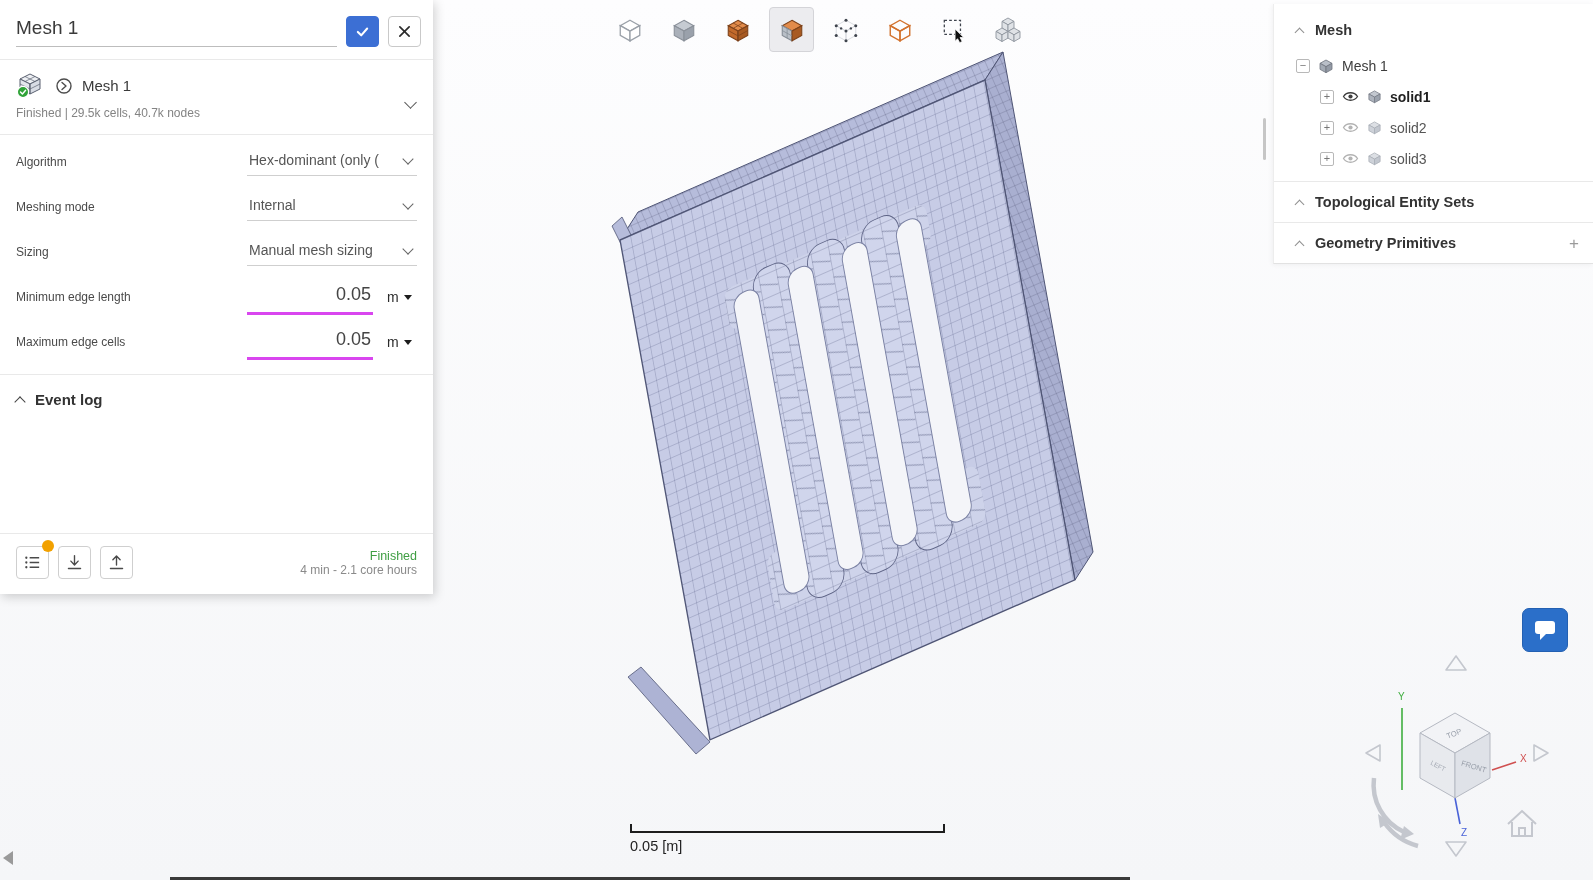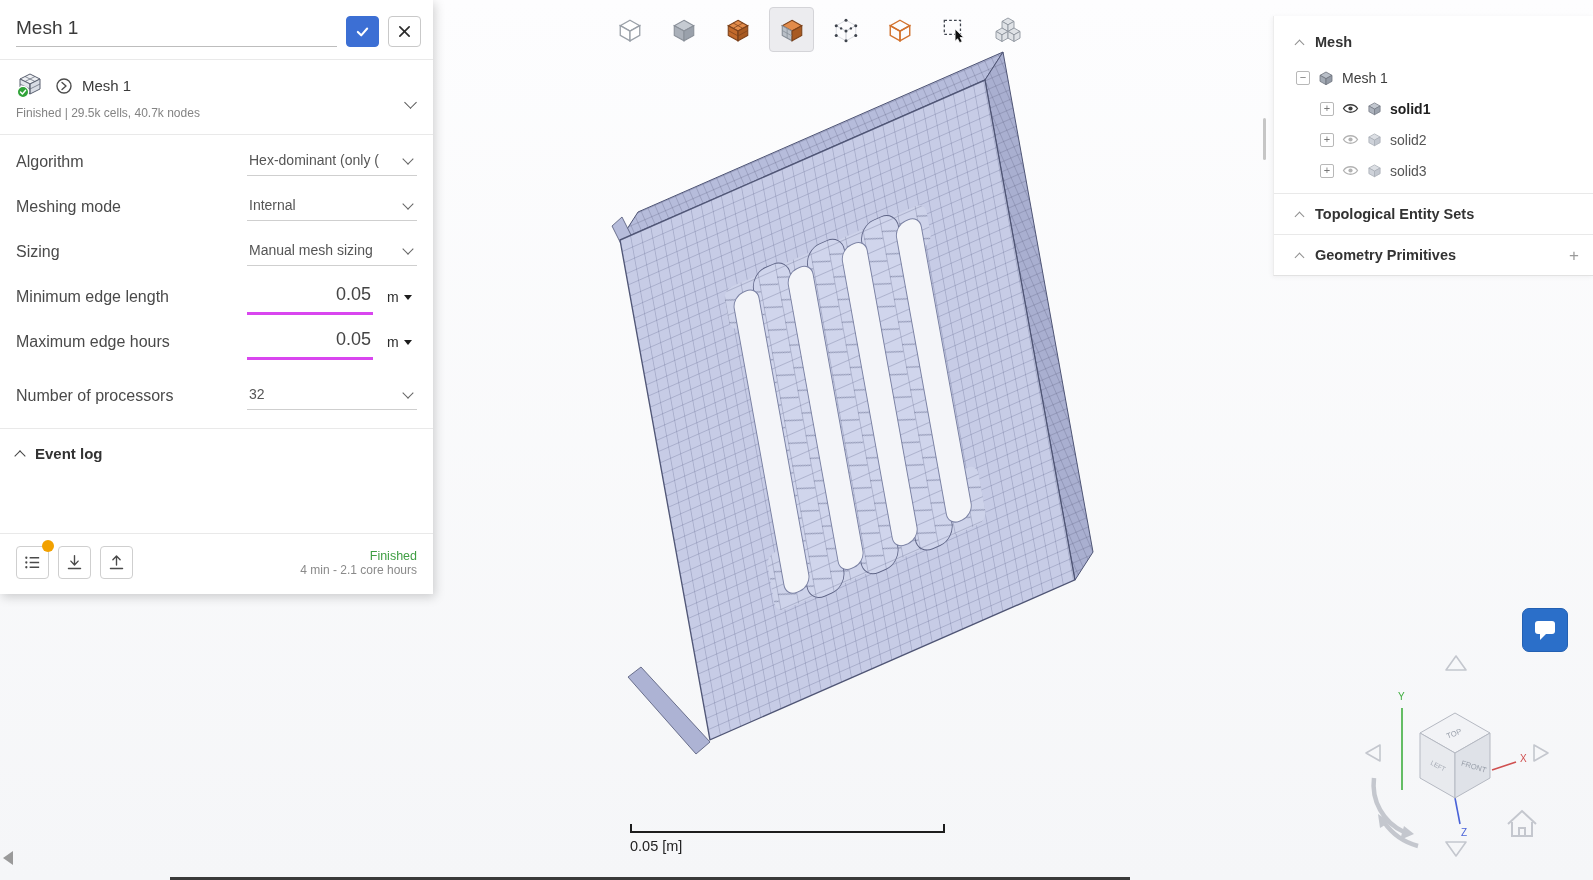--- a/index.html
+++ b/index.html
@@ -33,41 +33,41 @@
   .btn-close{width:33px;height:31px;background:#fff;border:1px solid #c9c9c9;border-radius:4px;display:flex;align-items:center;justify-content:center;cursor:pointer;}
   .divider{border-top:1px solid #e9e9e9;}
   .lp-sechead{padding:16px 16px 4px;font-size:15px;font-weight:bold;color:#333;}
   .mesh-item{position:relative;padding:12px 40px 14px 16px;cursor:pointer;}
   .mi-row{display:flex;align-items:center;gap:9px;}
   .mi-name{font-size:15px;color:#3a3a3a;}
   .mi-status{margin-top:7px;font-size:12px;color:#838383;}
   .mesh-item .chev-big{position:absolute;right:18px;top:38px;width:9px;height:9px;border-right:1.7px solid #555;border-bottom:1.7px solid #555;transform:rotate(45deg);}
   .form{padding:4px 16px 0;}
   .frow{display:flex;align-items:center;min-height:45px;}
-  .frow .lab{flex:1;font-size:16px;color:#4a4a4a;}
+  .frow .lab{flex:1;font-size:12px;color:#4a4a4a;}
   .control{width:170px;display:flex;align-items:center;border-bottom:1px solid #cfcfcf;padding:5px 2px 7px;cursor:pointer;}
   .control .val{flex:1;font-size:14px;color:#555;white-space:nowrap;overflow:hidden;}
   .chev-down{flex:0 0 auto;width:8px;height:8px;border-right:1.6px solid #666;border-bottom:1.6px solid #666;transform:rotate(45deg);margin:-3px 3px 0 8px;}
   .numwrap{width:170px;display:flex;align-items:center;}
   .num-input{width:126px;border:none;border-bottom:3px solid #d946ef;text-align:right;font-size:18px;color:#444;padding:5px 2px 7px;outline:none;font-family:inherit;}
   .unit{margin-left:14px;font-size:14px;color:#2b2b2b;display:flex;align-items:center;cursor:pointer;}
   .tri{width:0;height:0;border-left:4px solid transparent;border-right:4px solid transparent;border-top:5px solid #1d1d1d;margin-left:5px;margin-top:2px;}
   .eventlog{display:flex;align-items:center;gap:11px;padding:16px;cursor:pointer;}
   .caret-up{width:8px;height:8px;border-left:1.7px solid #444;border-top:1.7px solid #444;transform:rotate(45deg);margin-top:4px;}
   .eventlog .el-lab{font-size:15px;font-weight:bold;color:#333;}
   .lp-footer{margin-top:auto;}
   .lpf-row{display:flex;align-items:center;gap:9px;padding:12px 16px 15px;}
   .icon-btn{position:relative;width:33px;height:33px;background:#fff;border:1px solid #cfcfcf;border-radius:4px;display:flex;align-items:center;justify-content:center;cursor:pointer;}
   .dot{position:absolute;top:-7px;right:-6px;width:12px;height:12px;border-radius:50%;background:#f2a100;}
   .lpf-status{margin-left:auto;text-align:right;}
   .lpf-status .st{font-size:12.5px;color:#3f9e43;}
   .lpf-status .dur{font-size:12px;color:#8a8a8a;}
 
   
-  .right-panel{position:absolute;left:1273px;right:0;top:16px;background:#fff;border-left:1px solid #ededed;border-bottom:1px solid #e2e2e2;box-shadow:-1px 1px 5px rgba(0,0,0,.05);z-index:4;padding-top:6px;}
+  .right-panel{position:absolute;left:1273px;right:0;top:4px;background:#fff;border-left:1px solid #ededed;border-bottom:1px solid #e2e2e2;box-shadow:-1px 1px 5px rgba(0,0,0,.05);z-index:4;padding-top:6px;}
   .rp-sec{display:flex;align-items:center;gap:12px;height:40px;padding:0 14px 0 22px;font-size:14.5px;font-weight:bold;color:#333;cursor:pointer;}
   .caret-sm{flex:0 0 auto;width:7px;height:7px;border-left:1.5px solid #8f8f8f;border-top:1.5px solid #8f8f8f;transform:rotate(45deg);margin-top:4px;}
   .tree-row{display:flex;align-items:center;gap:8px;height:31px;font-size:14px;color:#3d3d3d;cursor:pointer;}
   .row-mesh1{padding-left:22px;}
   .row-solid{padding-left:46px;}
   .xbox{width:14px;height:14px;border:1px solid #b8b8b8;border-radius:2px;font-size:11px;line-height:11px;color:#777;display:flex;align-items:center;justify-content:center;background:#fff;}
   .lab-bold{font-weight:bold;color:#1f1f1f;}
   .lab-dim{color:#555;}
   .plus-add{margin-left:auto;font-size:17px;font-weight:normal;color:#9a9a9a;cursor:pointer;line-height:1;}
   .rp-gap{height:7px;}
@@ -342,34 +342,27 @@
       <span class="lab">Minimum edge length</span>
       <div class="numwrap">
         <input class="num-input" value="0.05" style="">
         <span class="unit">
           <span>m</span>
           <span class="tri"></span>
         </span>
       </div>
     </div>
     <div class="frow">
-      <span class="lab">Maximum edge hours</span>
+      <span class="lab">Maximum edge cells</span>
       <div class="numwrap">
         <input class="num-input" value="0.05" style="">
         <span class="unit">
           <span>m</span>
           <span class="tri"></span>
         </span>
-      </div>
-    </div>
-    <div class="frow" style="margin-top:9px;">
-      <span class="lab">Number of processors</span>
-      <div class="control">
-        <span class="val">32</span>
-        <span class="chev-down"></span>
       </div>
     </div>
   </div>
 
   <div class="divider" style="margin-top:10px;"></div>
   <div class="eventlog">
     <span class="caret-up"></span>
     <span class="el-lab">Event log</span>
   </div>
 

